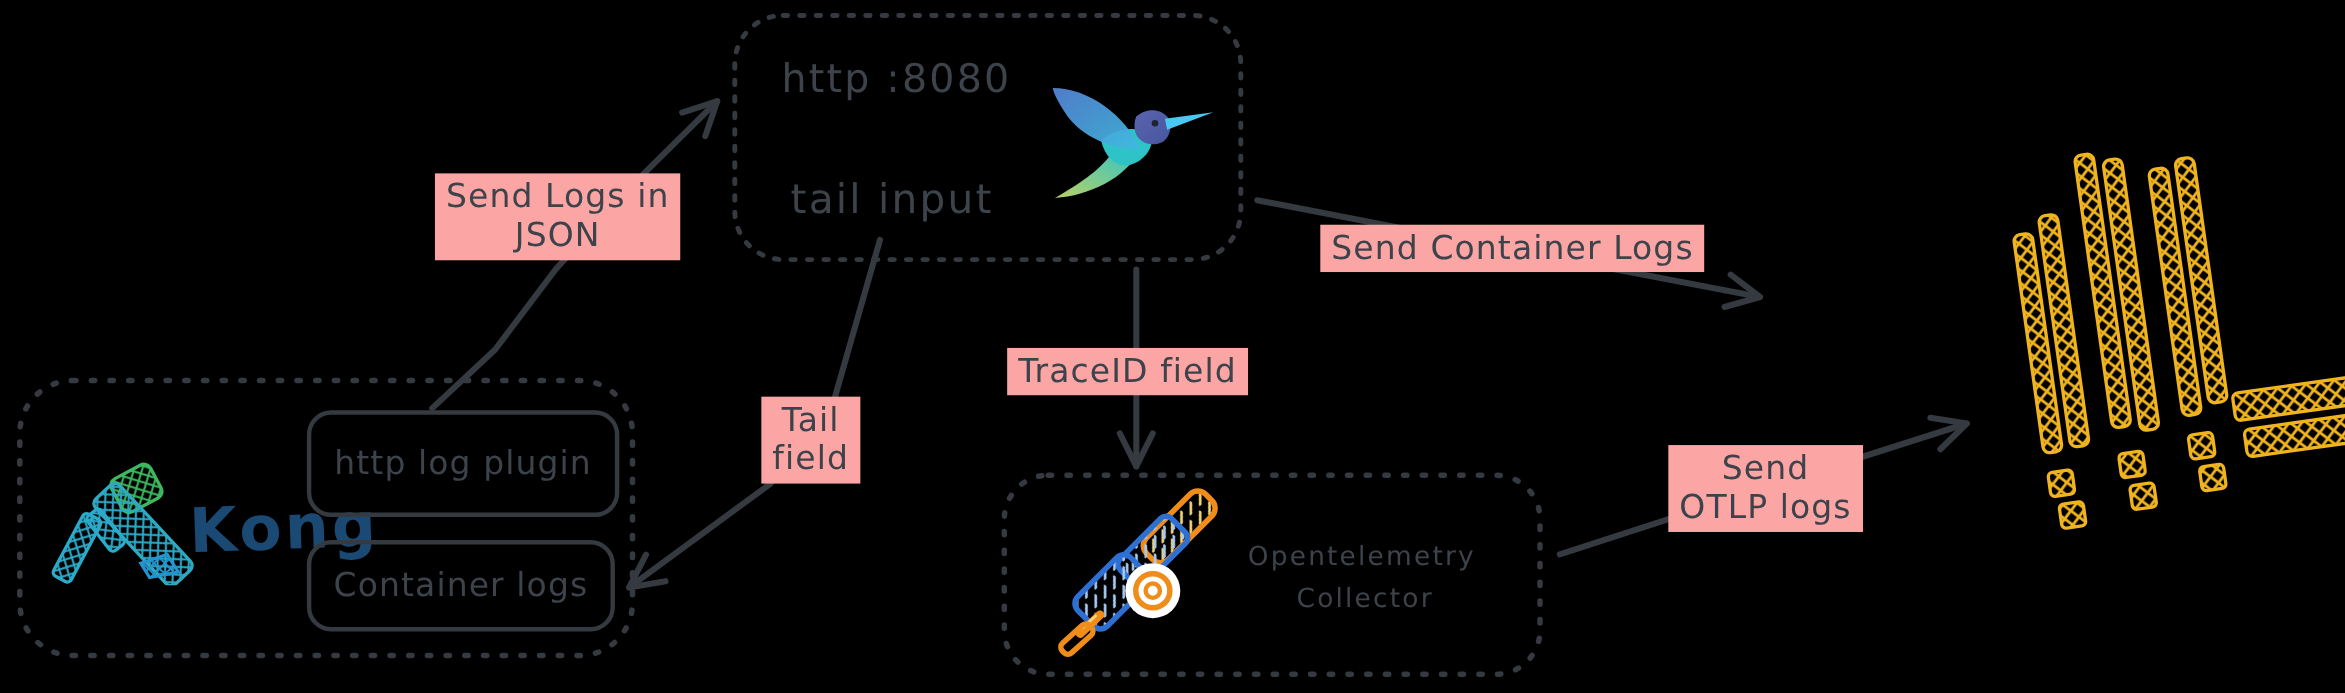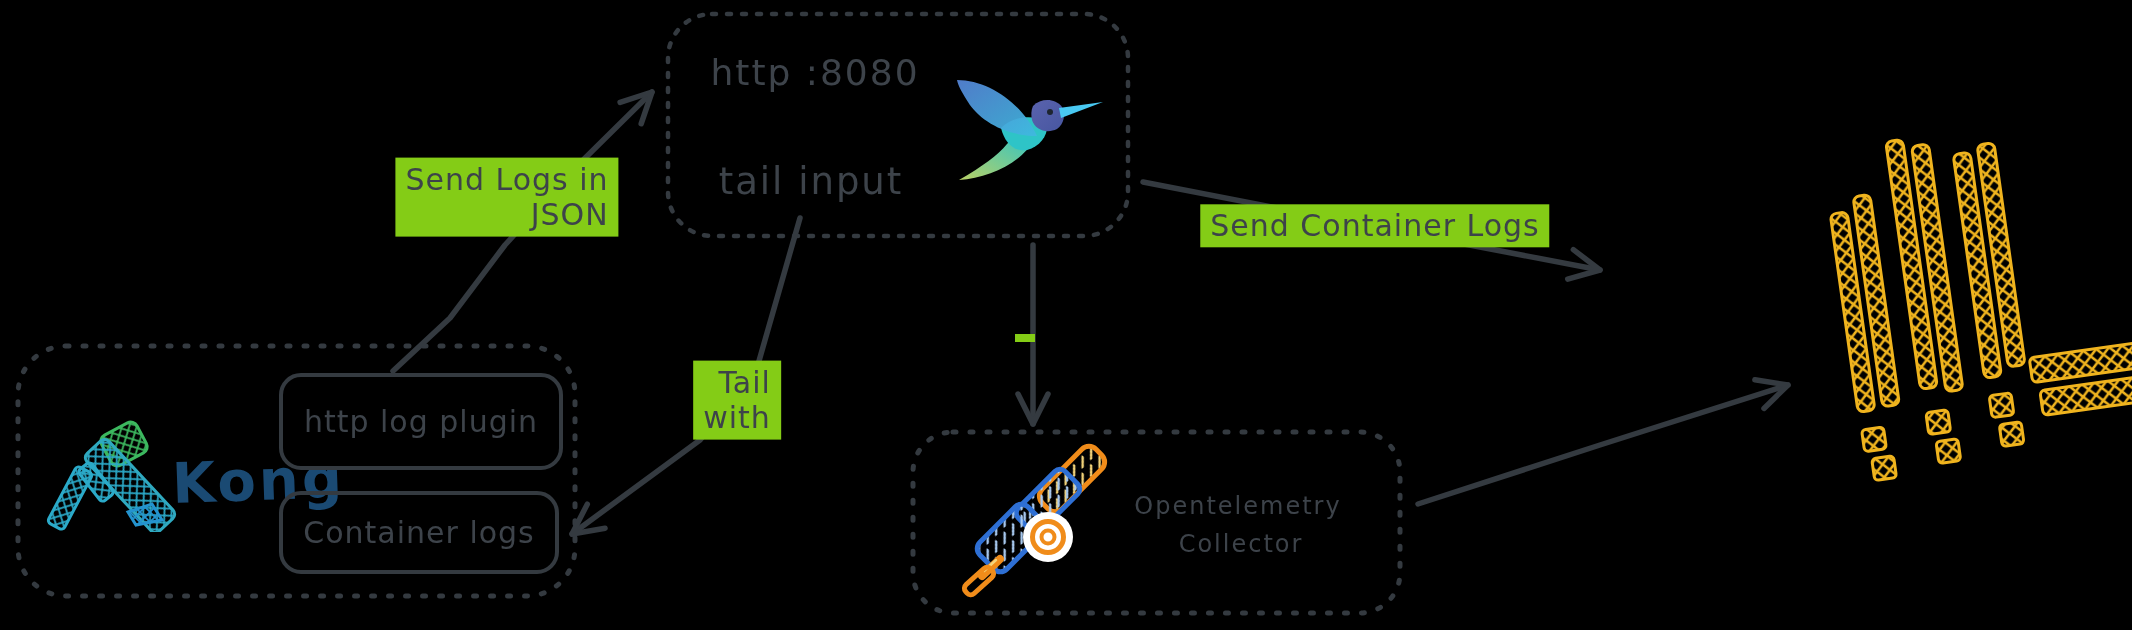--- a/index.html
+++ b/index.html
@@ -3,21 +3,21 @@
 <meta charset="utf-8">
 <style>
   html,body{margin:0;padding:0;background:#000;}
   #canvas{
     position:relative;width:2132px;height:630px;background:#000;overflow:hidden;
     font-family:"DejaVu Sans",sans-serif;color:#3d434a;border-radius:30px;
   }
   .abs{position:absolute;}
   .edge-label{
     position:absolute;transform:translate(-50%,-50%);
-    background:#84cc16;padding:4px 10px;text-align:right;
+    background:#fca5a5;padding:4px 10px;text-align:center;
     font-size:30px;line-height:1.18;letter-spacing:1px;white-space:nowrap;
     color:#3d434a;
   }
   .node-label{position:absolute;transform:translate(-50%,-50%);text-align:center;
     white-space:nowrap;color:#3d434a;letter-spacing:2px;}
   .inner-box{
     position:absolute;border:4px solid #343a40;border-radius:22px;
     display:flex;align-items:center;justify-content:center;
     font-size:30px;letter-spacing:1px;color:#3d434a;background:transparent;text-align:center;
   }
@@ -156,24 +156,29 @@
     </g>
   </svg>
 
   <div class="edge-label" style="left:507px;top:197px">
     <div>Send Logs in</div>
     <div>JSON</div>
   </div>
 
   <div class="edge-label" style="left:737px;top:400px">
     <div>Tail</div>
-    <div>with</div>
+    <div>field</div>
   </div>
 
   <div class="edge-label" style="left:1025px;top:338px">
+    <div>TraceID field</div>
   </div>
 
   <div class="edge-label" style="left:1375px;top:226px">
     <div>Send Container Logs</div>
   </div>
 
+  <div class="edge-label" style="left:1605px;top:444px">
+    <div>Send</div>
+    <div>OTLP logs</div>
+  </div>
 
 </div>
 
 </body></html>

